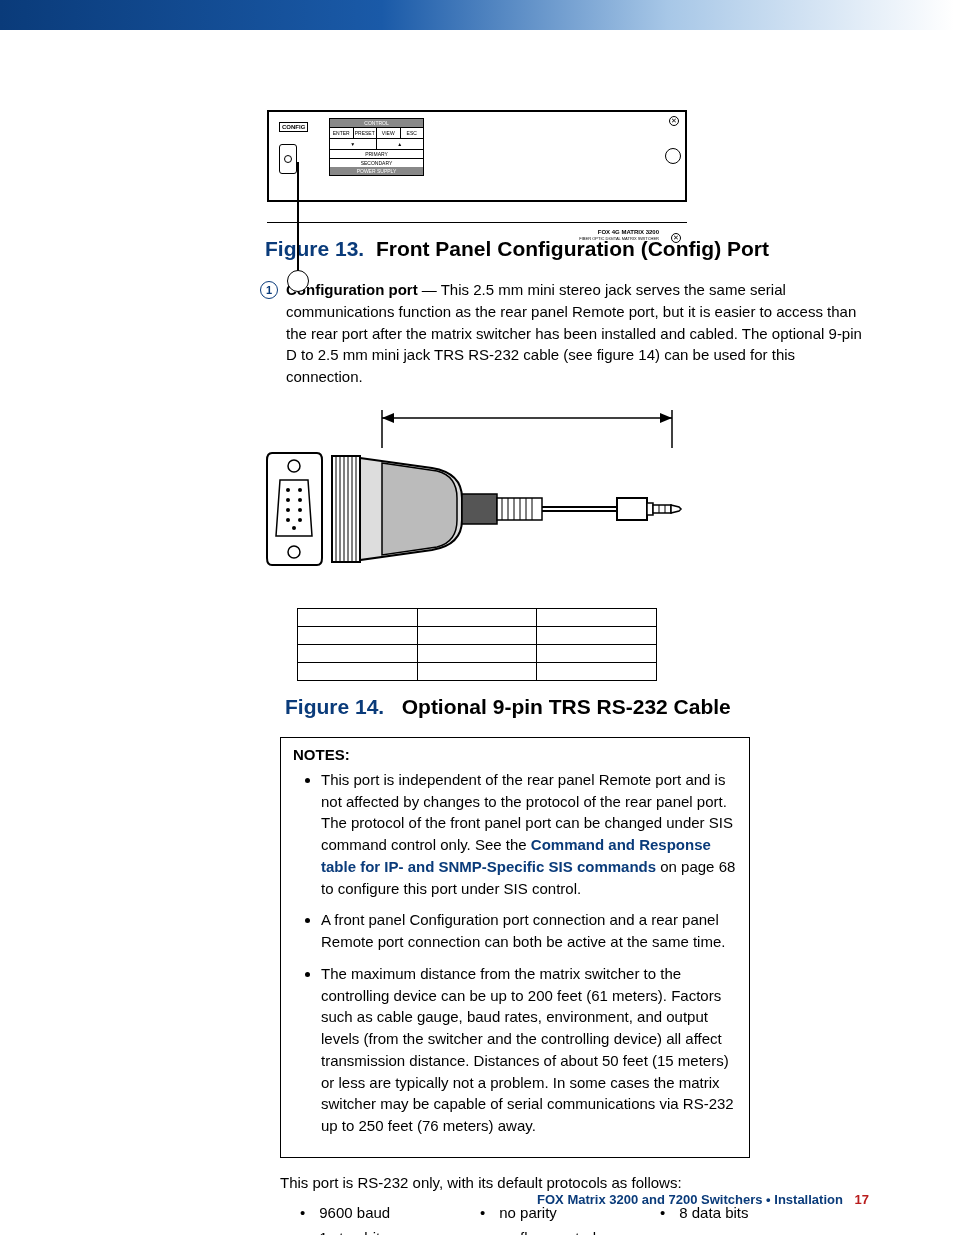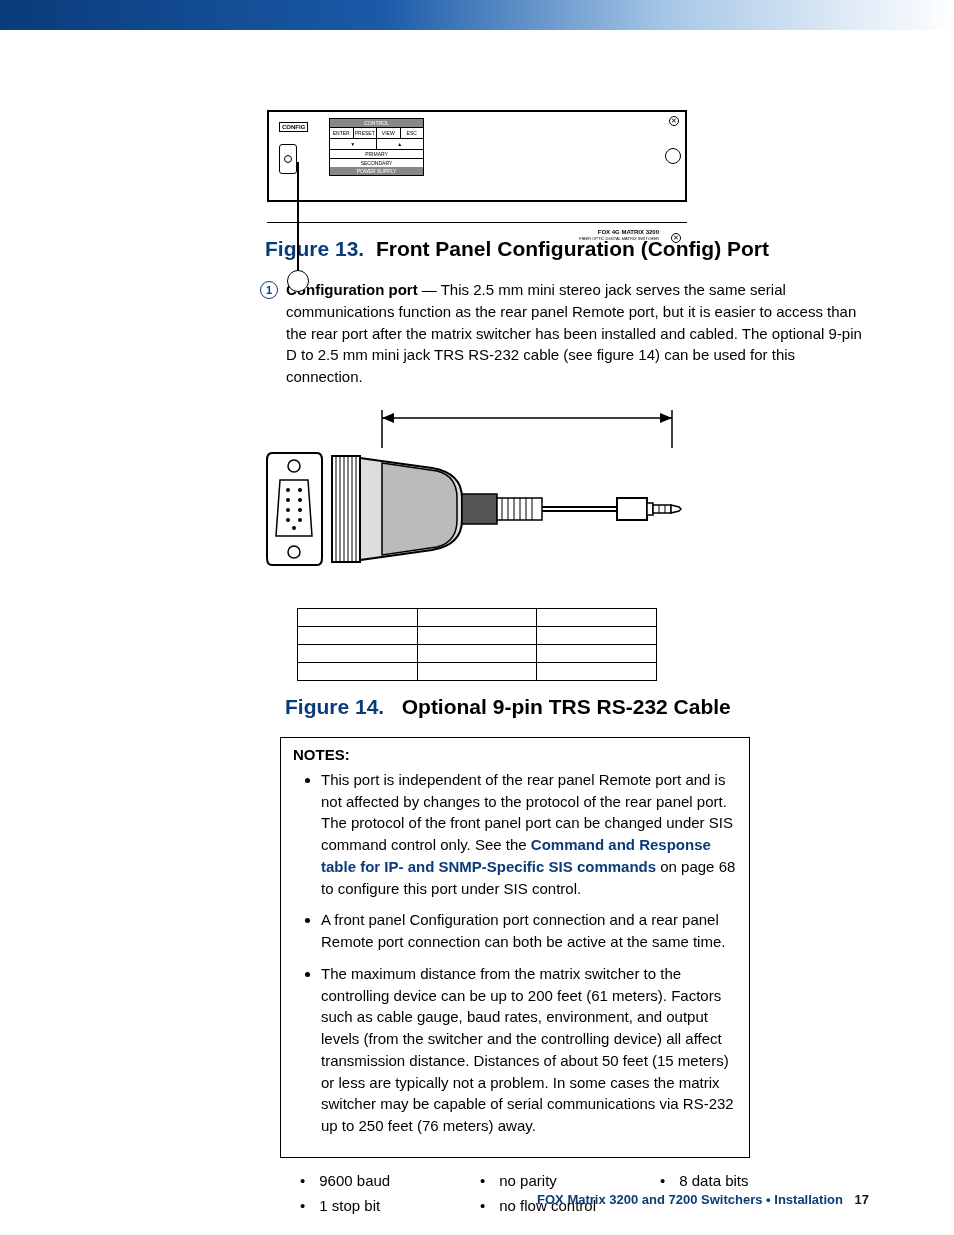--- a/index.html
+++ b/index.html
@@ -196,21 +196,21 @@
     content: "•";
     margin-right: 14px;
   }
   .footer {
     position: absolute;
     bottom: 28px;
     right: 85px;
     font-size: 13px;
   }
   .footer .ft { font-weight: bold; color: #0a3b7a; }
-  .footer .pg { font-weight: bold; color: #0f172a; margin-left: 8px; }
+  .footer .pg { font-weight: bold; color: #b91c1c; margin-left: 8px; }
 </style>
 </head>
 <body>
 
 <div class="topbar"></div>
 
 <div class="page">
 
 
   <div class="fig13-wrap">
@@ -353,20 +353,21 @@
       </li>
       <li>
         <span>A front panel Configuration port connection and a rear panel Remote port connection can both be active at the same time.</span>
       </li>
       <li>
         <span>The maximum distance from the matrix switcher to the controlling device can be up to 200 feet (61 meters). Factors such as cable gauge, baud rates, environment, and output levels (from the switcher and the controlling device) all affect transmission distance. Distances of about 50 feet (15 meters) or less are typically not a problem. In some cases the matrix switcher may be capable of serial communications via RS-232 up to 250 feet (76 meters) away.</span>
       </li>
     </ul>
   </div>
 
+  <div class="proto-intro">This port is RS-232 only, with its default protocols as follows:</div>
 
   <div class="proto-grid">
     <div>9600 baud</div>
     <div>no parity</div>
     <div>8 data bits</div>
     <div>1 stop bit</div>
     <div>no flow control</div>
   </div>
 
 </div>

